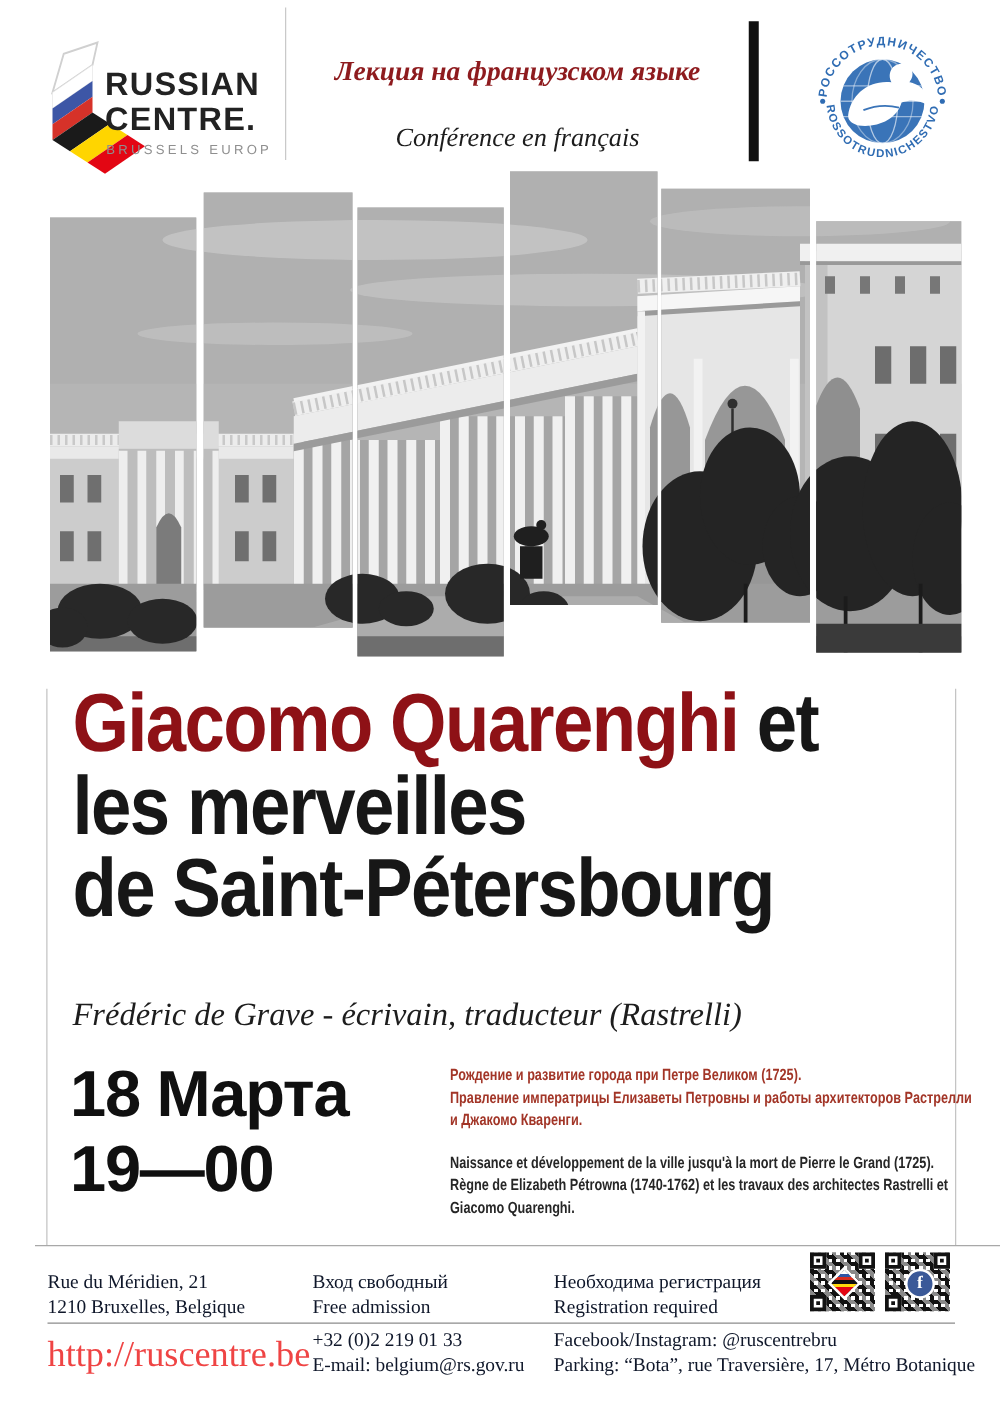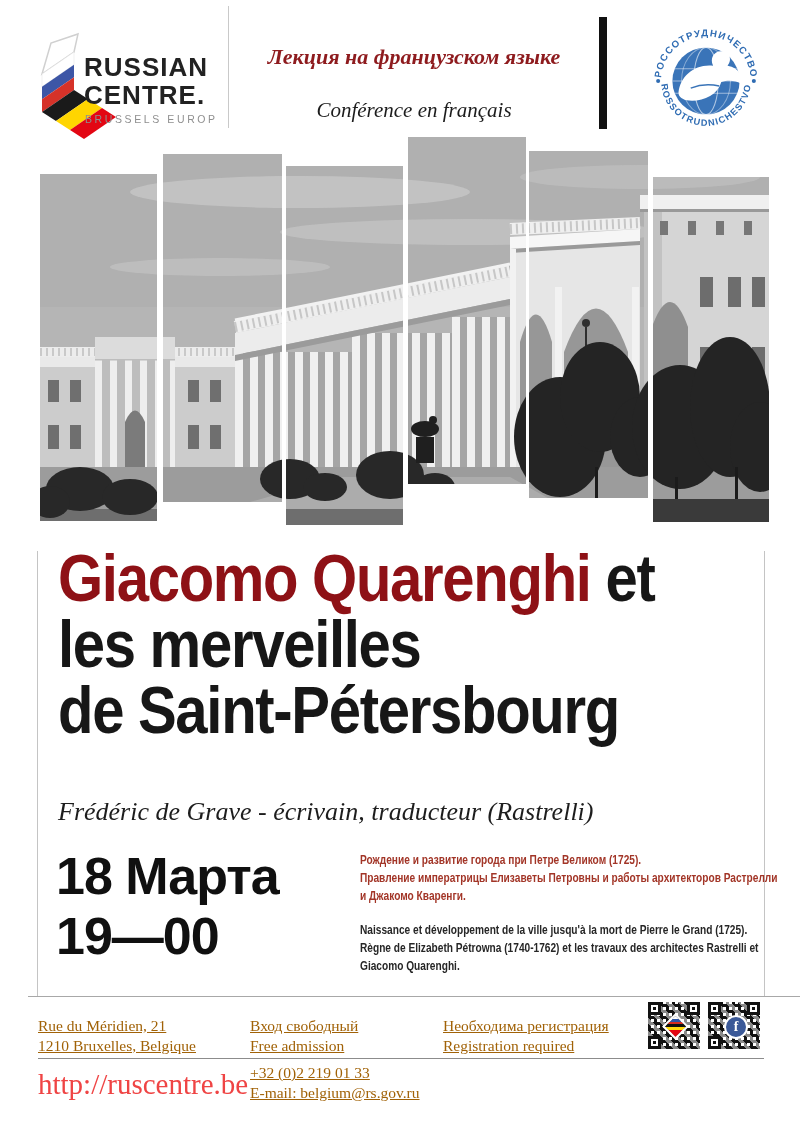--- a/index.html
+++ b/index.html
@@ -31,21 +31,21 @@
   .datetime{position:absolute;left:56px;top:846px;font:bold 52px/60px "Liberation Sans",sans-serif;
             letter-spacing:-1px;color:#101010;}
   .desc{position:absolute;left:360px;width:540px;font:bold 13px/18px "Liberation Sans",sans-serif;}
   .desc .inner{transform:scaleX(.78);transform-origin:0 0;width:128%;}
   .desc-ru{top:851px;color:#a23527;}
   .desc-fr{top:921px;color:#262626;}
 
   
   .hline1{position:absolute;left:28px;top:996px;width:772px;height:1px;background:#a8a8a8;}
   .hline2{position:absolute;left:38px;top:1058px;width:726px;height:1px;background:#8c8c8c;}
-  .fcell{position:absolute;font:15.5px/19.5px "Liberation Serif",serif;color:#a16207;text-decoration:underline;}
+  .fcell{position:absolute;font:15.5px/19.5px "Liberation Serif",serif;color:#0f172a;}
   .website{position:absolute;left:38px;top:1066px;font:29px/36px "Liberation Serif",serif;color:#ef4444;}
 
   
   .qr{position:absolute;width:52px;height:47px;
       background:
         repeating-linear-gradient(45deg, rgba(255,255,255,.5) 0 4px, rgba(255,255,255,0) 4px 9px),
         repeating-linear-gradient(0deg,#121212 0 3px, rgba(0,0,0,0) 3px 6px),
         repeating-linear-gradient(90deg,#121212 0 3px,#ffffff 3px 6px);}
   .qf{position:absolute;width:13px;height:13px;background:#ffffff;border:3px solid #121212;box-sizing:border-box;}
   .qf::after{content:"";position:absolute;left:2px;top:2px;right:2px;bottom:2px;background:#121212;}
@@ -311,14 +311,18 @@
     <div class="qr-fb">f</div>
   </div>
 
   <div class="hline2"></div>
 
   <div class="website">http://ruscentre.be</div>
   <div class="fcell" style="left:250px;top:1063px">
     <div>+32 (0)2 219 01 33</div>
     <div>E-mail: belgium@rs.gov.ru</div>
   </div>
+  <div class="fcell" style="left:443px;top:1063px">
+    <div>Facebook/Instagram: @ruscentrebru</div>
+    <div>Parking: “Bota”, rue Traversière, 17, Métro Botanique</div>
+  </div>
 
 </div>
 
 </body></html>

